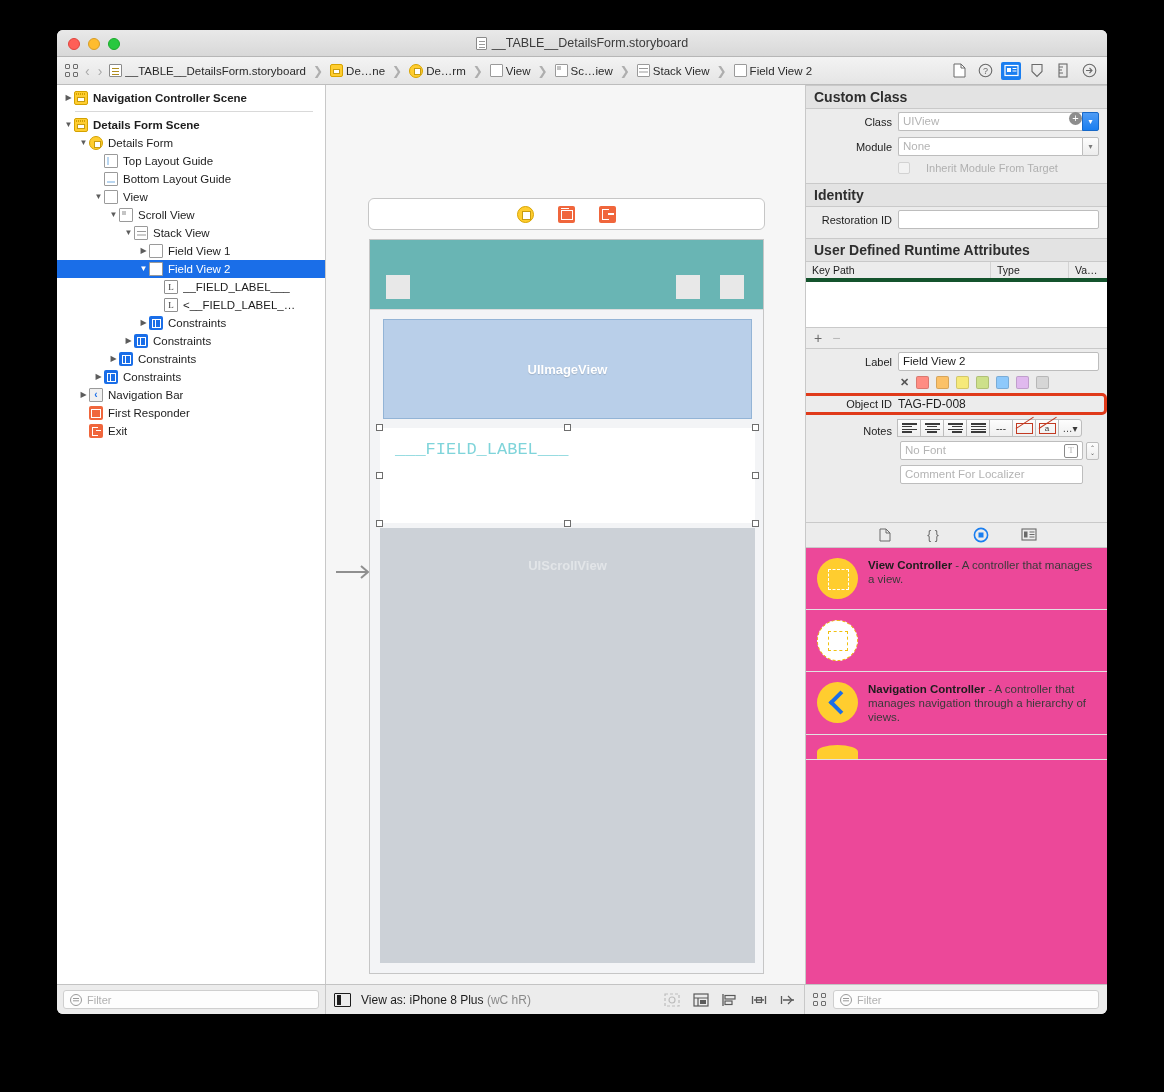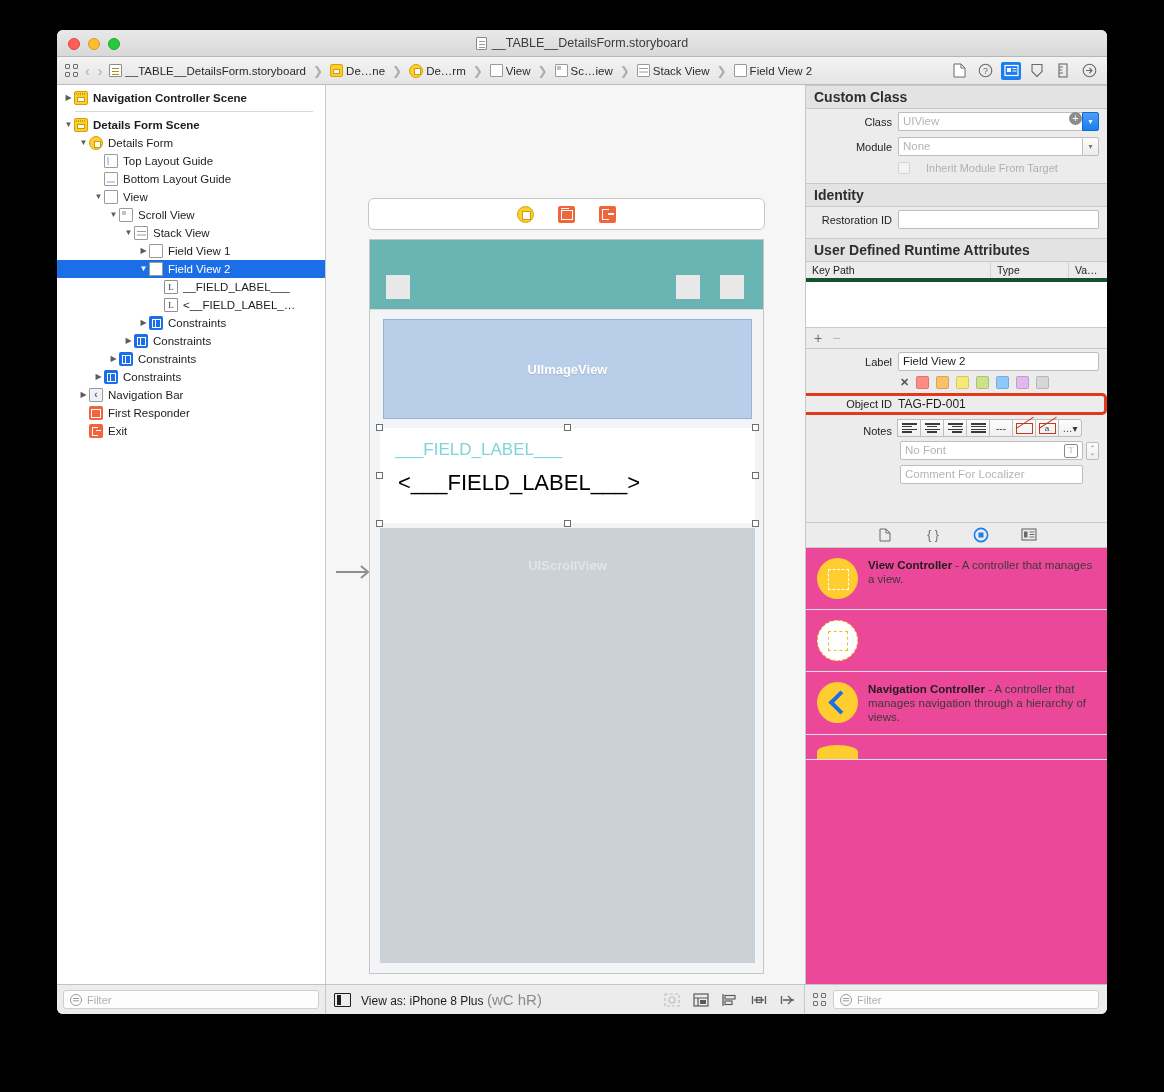--- a/index.html
+++ b/index.html
@@ -180,21 +180,21 @@
     color: #fff; font-weight: bold; font-size: 13px;
     text-shadow: 0 1px 1px rgba(0,0,0,.15);
   }
   #fieldgroup {
     position: absolute; left: 10px; top: 118px; right: 8px; height: 95px;
     background: #fff;
   }
   .fg-label-top {
     position: absolute; left: 15px; top: 12px;
     color: #7fd4da; font-size: 17px;
-    font-family: Liberation Sans, sans-serif;
+    font-family: Liberation Mono, monospace;
   }
   .fg-label-main {
     position: absolute; left: 18px; top: 42px;
     color: #000; font-size: 22px;
     font-family: "Liberation Sans", sans-serif;
   }
   .handle {
     position: absolute; width: 7px; height: 7px;
     background: #fff; border: 1px solid #6e6e6e;
   }
@@ -318,21 +318,21 @@
   .filterbox {
     flex:1; height:19px; background:#fdfdfd; border:1px solid #cfcfcf; border-radius:3px;
     display:flex; align-items:center; gap:5px; padding:0 6px; color:#b0b0b0; font-size:11px;
   }
   .filter-ic { width:12px;height:12px;border:1.3px solid #9a9a9a;border-radius:50%;position:relative;flex:none;}
   .filter-ic::after{content:"";position:absolute;left:2px;top:3px;width:5.5px;height:1px;background:#9a9a9a;
                     box-shadow:0 2.3px 0 #9a9a9a;}
   .view-toggle { width:17px;height:14px;border:1.5px solid #1d1d1d;border-radius:1px;position:relative;flex:none;}
   .view-toggle::after{content:"";position:absolute;left:2px;top:1px;width:3.5px;bottom:1px;background:#1d1d1d;}
   #viewas { font-size:12px; color:#1d1d1d; }
-  #viewas .sub { font-size:15px; color:#8a8a8a; }
+  #viewas .sub { font-size:12px; color:#8a8a8a; }
   .cv-tools { margin-left:auto; display:flex; gap:13px; color:#5a5a5a; }
   .cvt { width:16px; height:14px; }
   .libtoggle { width:13px;height:13px;position:relative;flex:none;}
   .libtoggle i { position:absolute;width:5px;height:5px;border:1.2px solid #6d6d6d;border-radius:1px;}
   .libtoggle i:nth-child(1){left:0;top:0}.libtoggle i:nth-child(2){right:0;top:0}
   .libtoggle i:nth-child(3){left:0;bottom:0}.libtoggle i:nth-child(4){right:0;bottom:0}
 </style>
 </head>
 <body>
 
@@ -556,21 +556,20 @@
           <div class="nb-box" style="right:19px"></div>
         </div>
         <div id="scrollarea">
 
           <div id="imageview">
             <span>UIImageView</span>
           </div>
 
           <div id="fieldgroup">
             <span class="fg-label-top">___FIELD_LABEL___</span>
-            <span class="fg-label-main">&lt;___FIELD_LABEL___&gt;</span>
             <span class="handle" style="left:-4px;top:-4px"></span>
             <span class="handle" style="left:50%;top:-4px;margin-left:-4px"></span>
             <span class="handle" style="right:-4px;top:-4px"></span>
             <span class="handle" style="left:-4px;top:50%;margin-top:-4px"></span>
             <span class="handle" style="right:-4px;top:50%;margin-top:-4px"></span>
             <span class="handle" style="left:-4px;bottom:-4px"></span>
             <span class="handle" style="left:50%;bottom:-4px;margin-left:-4px"></span>
             <span class="handle" style="right:-4px;bottom:-4px"></span>
           </div>
 
@@ -637,21 +636,21 @@
           <span class="sw" style="background:#f6e97a"></span>
           <span class="sw" style="background:#cde08a"></span>
           <span class="sw" style="background:#8ec9fb"></span>
           <span class="sw" style="background:#e0b9ee"></span>
           <span class="sw" style="background:#d6d6d6"></span>
         </div>
 
         <div class="objid-wrap">
           <div class="fld" style="padding-top:6px;padding-bottom:6px">
             <span class="flabel">Object ID</span>
-            <div style="flex:1;font-size:12px">TAG-FD-001</div>
+            <div style="flex:1;font-size:12px">TAG-FD-008</div>
           </div>
           <div id="objid-highlight" style="top:2px;bottom:2px"></div>
         </div>
 
 
         <div class="notes-row">
           <span class="flabel" style="margin-right:6px">Notes</span>
           <span class="seg">
               <span class="alignbars">
                 <i style="width:100%"></i>

